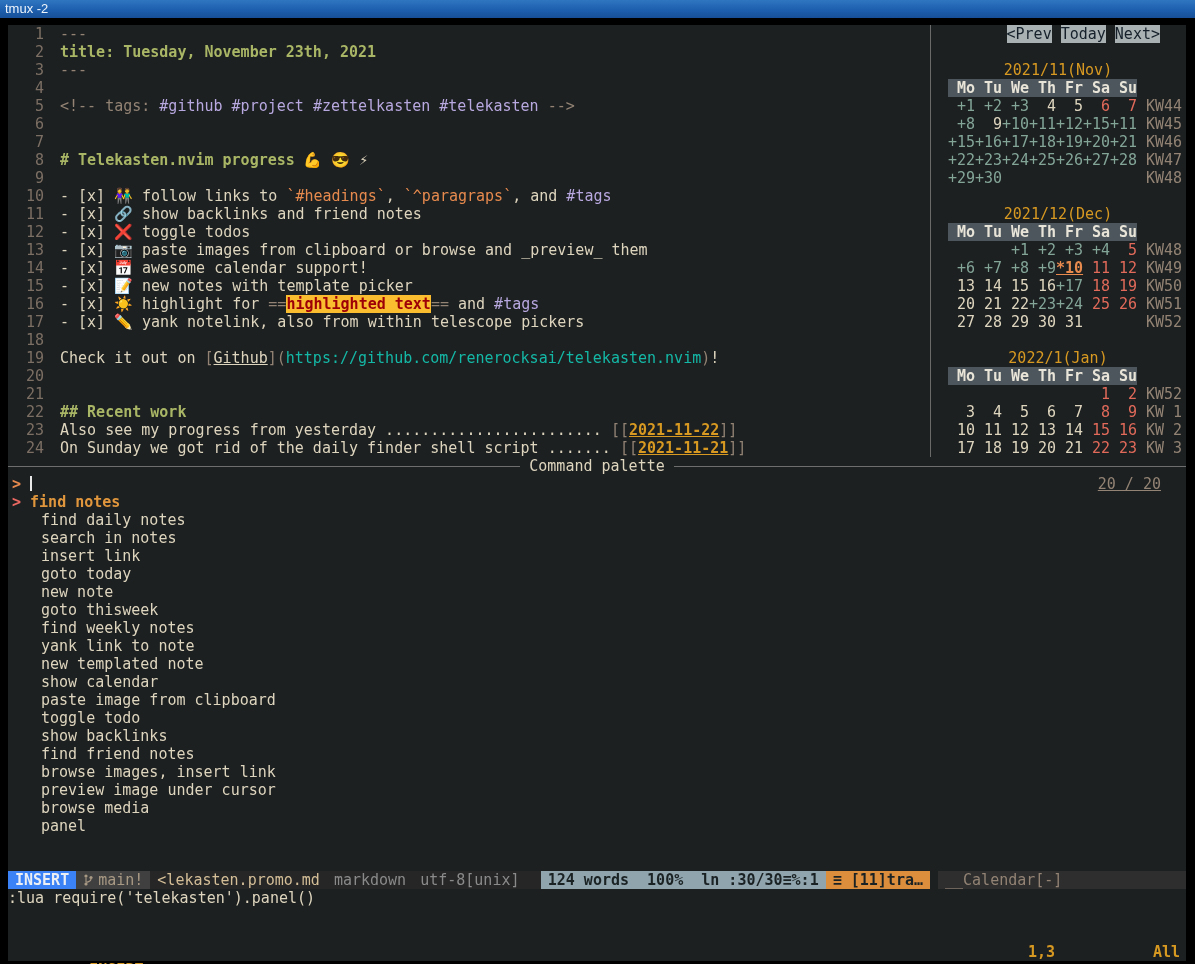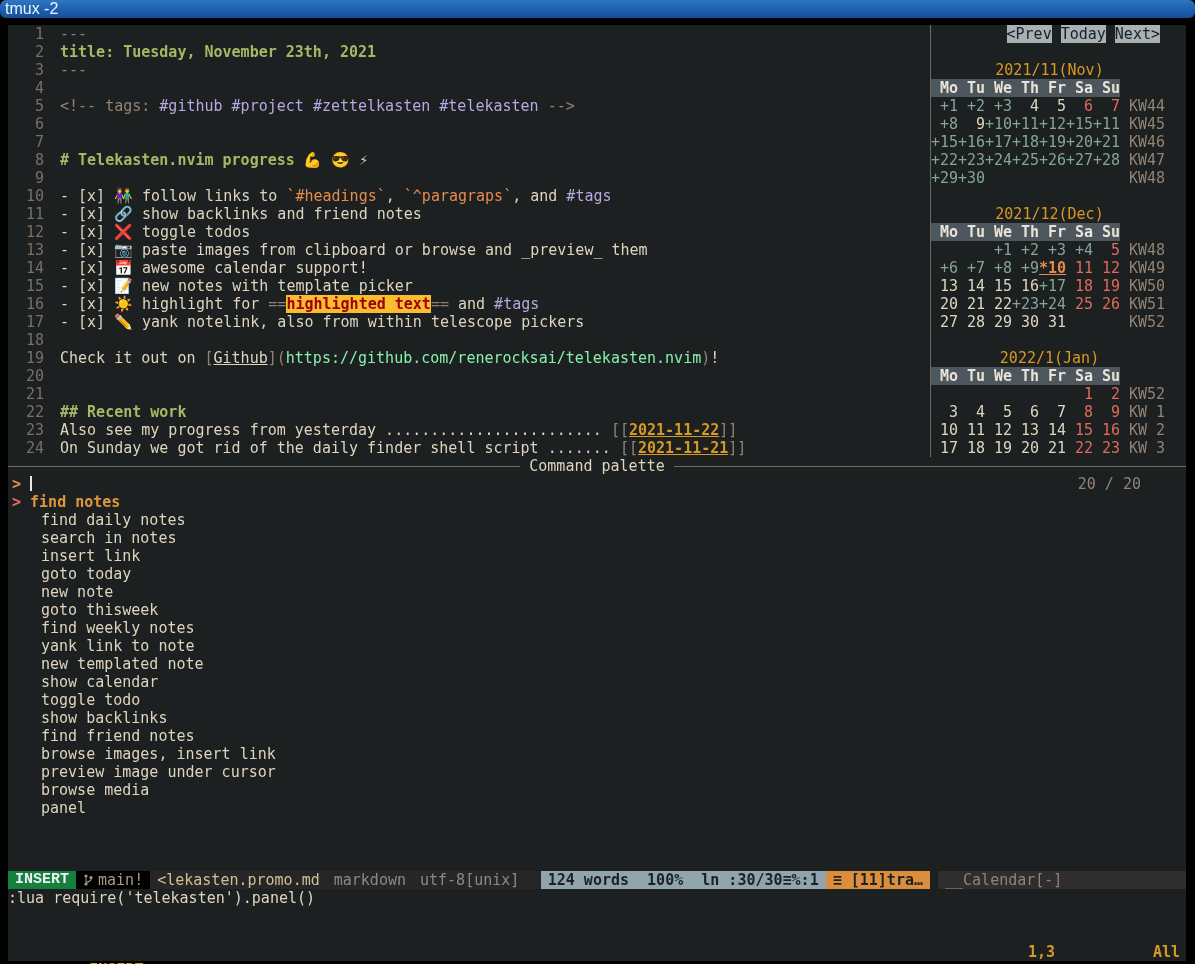--- a/index.html
+++ b/index.html
@@ -4,45 +4,45 @@
 <style>
   :root{
     --bg:#1d2021; --fg:#ded5be; --gray:#928374; --dim:#7c6f64;
     --green:#a9b665; --orange:#e78a4e; --gold:#d79921; --purple:#b8a8e0;
     --blue:#83a598; --red:#e16a5a; --hlbg:#fabd2f; --hlfg:#9d0006;
   }
   *{margin:0;padding:0;box-sizing:border-box;}
   body{width:1195px;height:964px;overflow:hidden;background:#000;
        font-family:"DejaVu Sans Mono",monospace;font-size:15px;line-height:18px;}
   .titlebar{height:18px;background:linear-gradient(180deg,#2f76c0,#1d5fae 55%,#174f97);
-    color:#eef4fb;font-family:"Liberation Sans",sans-serif;font-size:16px;
-    display:flex;align-items:center;padding-left:5px;border-radius:6px;}
+    color:#eef4fb;font-family:"Liberation Sans",sans-serif;font-size:13px;
+    display:flex;align-items:center;padding-left:5px;}
   .screen{position:absolute;top:18px;left:0;right:0;bottom:0;background:#000;}
   .term{position:absolute;left:8px;right:9px;top:7px;bottom:3px;background:var(--bg);
         color:var(--fg);display:flex;flex-direction:column;}
   
   .main-row{height:432px;display:flex;overflow:hidden;}
   .editor{flex:1;overflow:hidden;}
   .ed-line{height:18px;white-space:pre;}
   .lnum{display:inline-block;width:36px;text-align:right;color:var(--dim);}
   .ltxt{margin-left:16px;white-space:pre;}
   .seg-fg{color:var(--fg);}
   .seg-punct{color:var(--gray);}
   .seg-comment{color:var(--gray);}
   .seg-tag{color:var(--purple);}
   .seg-heading{color:var(--green);font-weight:bold;}
   .seg-title{color:var(--green);font-weight:bold;}
   .seg-code{color:var(--orange);}
   .seg-hl{background:var(--hlbg);color:var(--hlfg);font-weight:bold;}
   .seg-link{color:var(--fg);text-decoration:underline;}
-  .seg-url{color:#86efac;}
+  .seg-url{color:#14b8a6;}
   .seg-wikilink{color:var(--gold);font-weight:bold;text-decoration:underline;}
   .seg-italic{color:var(--fg);}
   
-  .calendar{width:256px;border-left:1px solid #6a6a6a;overflow:hidden;}
+  .calendar{width:256px;border-left:1px solid #6a6a6a;padding-left:17px;overflow:hidden;}
   .cal-nav{height:18px;display:flex;justify-content:flex-end;gap:9px;padding-right:26px;}
   .cal-btn{background:#a9b1b3;color:#15202a;white-space:pre;}
   .cal-month{margin-top:18px;}
   .cal-title{height:18px;text-align:center;color:var(--gold);padding-right:18px;}
   .cal-row{height:18px;white-space:pre;}
   .cal-cells{display:inline-block;}
   .cal-cell{display:inline-block;width:27px;text-align:right;white-space:pre;}
   .cal-head{background:#4d565c;}
   .cal-head .cal-cell{color:#e8e4d8;font-weight:bold;}
   .cal-cell.d{color:var(--fg);}
@@ -51,31 +51,31 @@
   .cal-cell.today{color:var(--orange);font-weight:bold;text-decoration:underline;}
   .cal-kw{color:var(--gray);margin-left:9px;}
   
   .palette{overflow:hidden;}
   .pal-title{height:18px;display:flex;align-items:center;gap:9px;}
   .pal-title::before,.pal-title::after{content:"";flex:1;border-top:1px solid #6e6e6e;}
   .pal-title-text{color:var(--fg);}
   .pal-prompt{height:18px;display:flex;padding-left:4px;white-space:pre;}
   .prompt-caret{color:var(--orange);font-weight:bold;}
   .cursor{display:inline-block;width:2px;height:15px;background:#e8e8e8;margin-left:9px;margin-top:1px;}
-  .pal-counter{margin-left:auto;color:var(--gray);padding-right:45px;}
+  .pal-counter{margin-left:auto;color:var(--gray);padding-right:25px;text-decoration:underline;}
   .pal-selected{height:18px;padding-left:4px;white-space:pre;}
   .sel-caret{color:#ea6962;font-weight:bold;}
   .sel-text{color:#e0963c;font-weight:bold;}
   .pal-item{height:18px;padding-left:33px;color:var(--fg);white-space:pre;}
   .fill{flex:1;}
   
   .statusline{height:18px;display:flex;background:#262626;overflow:hidden;}
   .sl-seg{padding:0 7px;white-space:pre;}
-  .sl-mode{background:#15803d;color:#eceff4;font-weight:bold;font-family:Liberation Mono, monospace;}
-  .sl-branch{background:#000000;color:#a89984;display:flex;align-items:center;gap:5px;}
+  .sl-mode{background:#3b82f6;color:#eceff4;font-weight:bold;}
+  .sl-branch{background:#404040;color:#a89984;display:flex;align-items:center;gap:5px;}
   .sl-file{color:#d4be98;}
   .sl-ft{color:#8a8a8a;}
   .sl-enc{color:#8a8a8a;}
   .sl-spacer{flex:1;}
   .sl-stats{background:#8fa4ad;color:#1b2224;font-weight:bold;}
   .sl-trail{background:#dd8e3d;color:#1b2224;font-weight:bold;}
   .sl-gap{width:8px;background:var(--bg);}
   .sl-cal{width:248px;background:#2e2e2e;color:var(--gray);padding-left:7px;white-space:pre;}
   
   .cmdline{height:18px;color:var(--fg);white-space:pre;}
@@ -173,20 +173,21 @@
           <div class="pal-item">find daily notes</div>
           <div class="pal-item">search in notes</div>
           <div class="pal-item">insert link</div>
           <div class="pal-item">goto today</div>
           <div class="pal-item">new note</div>
           <div class="pal-item">goto thisweek</div>
           <div class="pal-item">find weekly notes</div>
           <div class="pal-item">yank link to note</div>
           <div class="pal-item">new templated note</div>
           <div class="pal-item">show calendar</div>
+          <div class="pal-item">paste image from clipboard</div>
           <div class="pal-item">toggle todo</div>
           <div class="pal-item">show backlinks</div>
           <div class="pal-item">find friend notes</div>
           <div class="pal-item">browse images, insert link</div>
           <div class="pal-item">preview image under cursor</div>
           <div class="pal-item">browse media</div>
           <div class="pal-item">panel</div>
         </div>
     </div>
 

